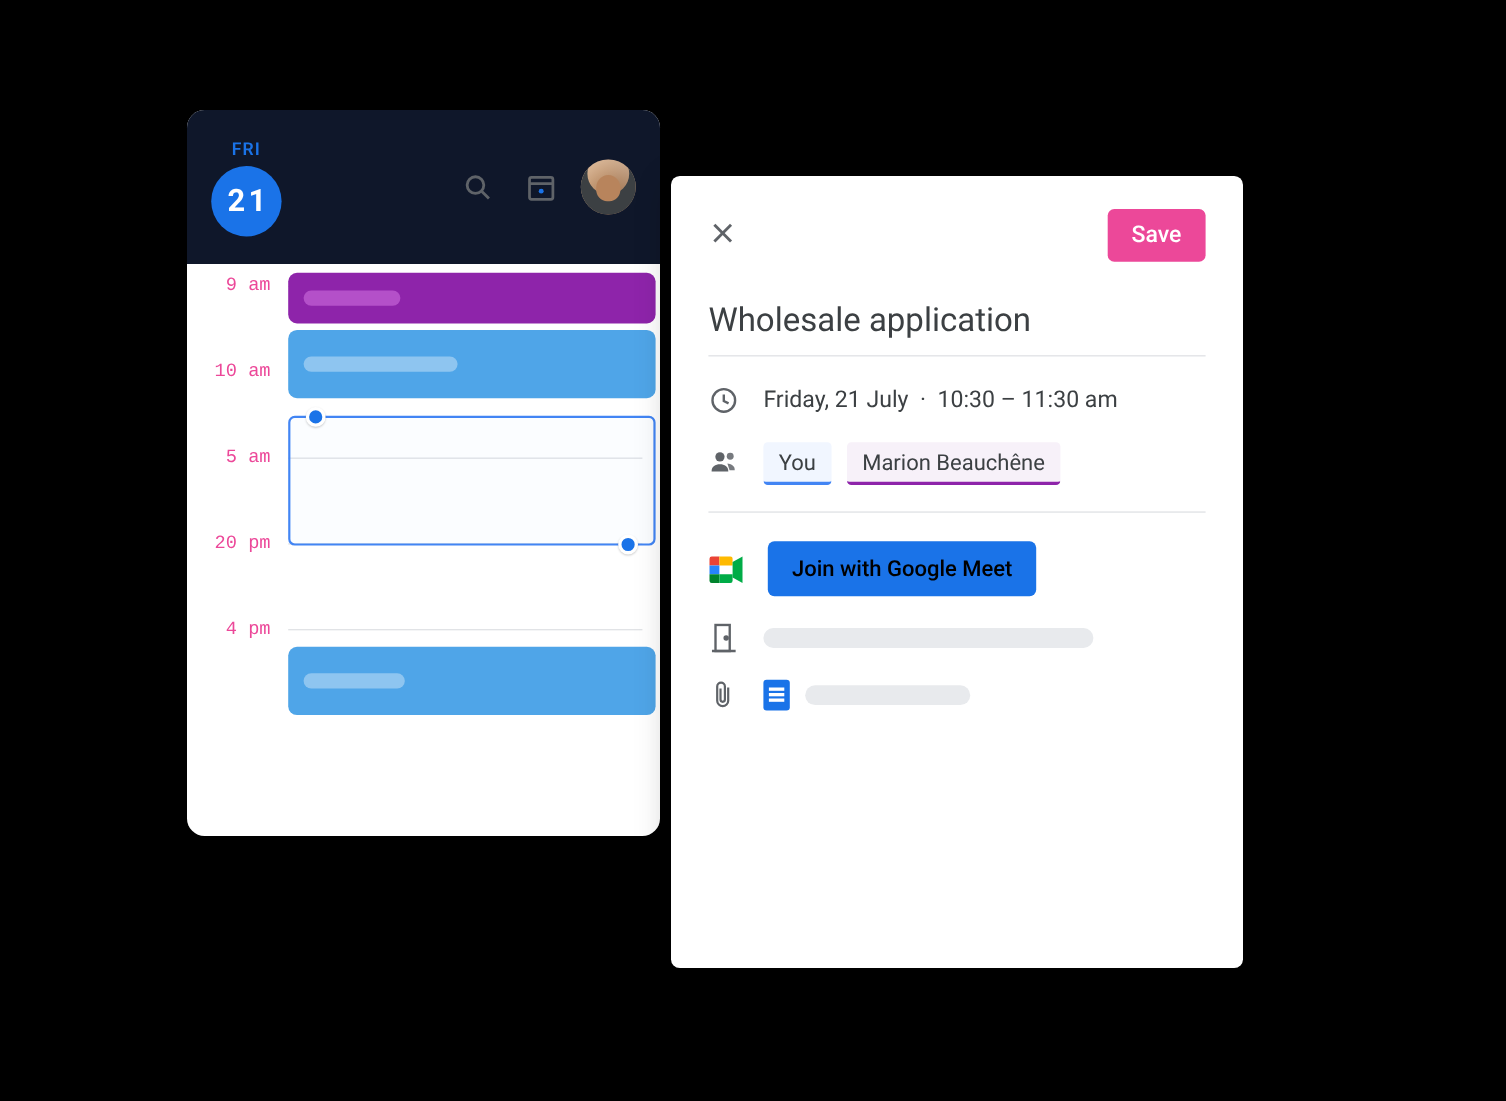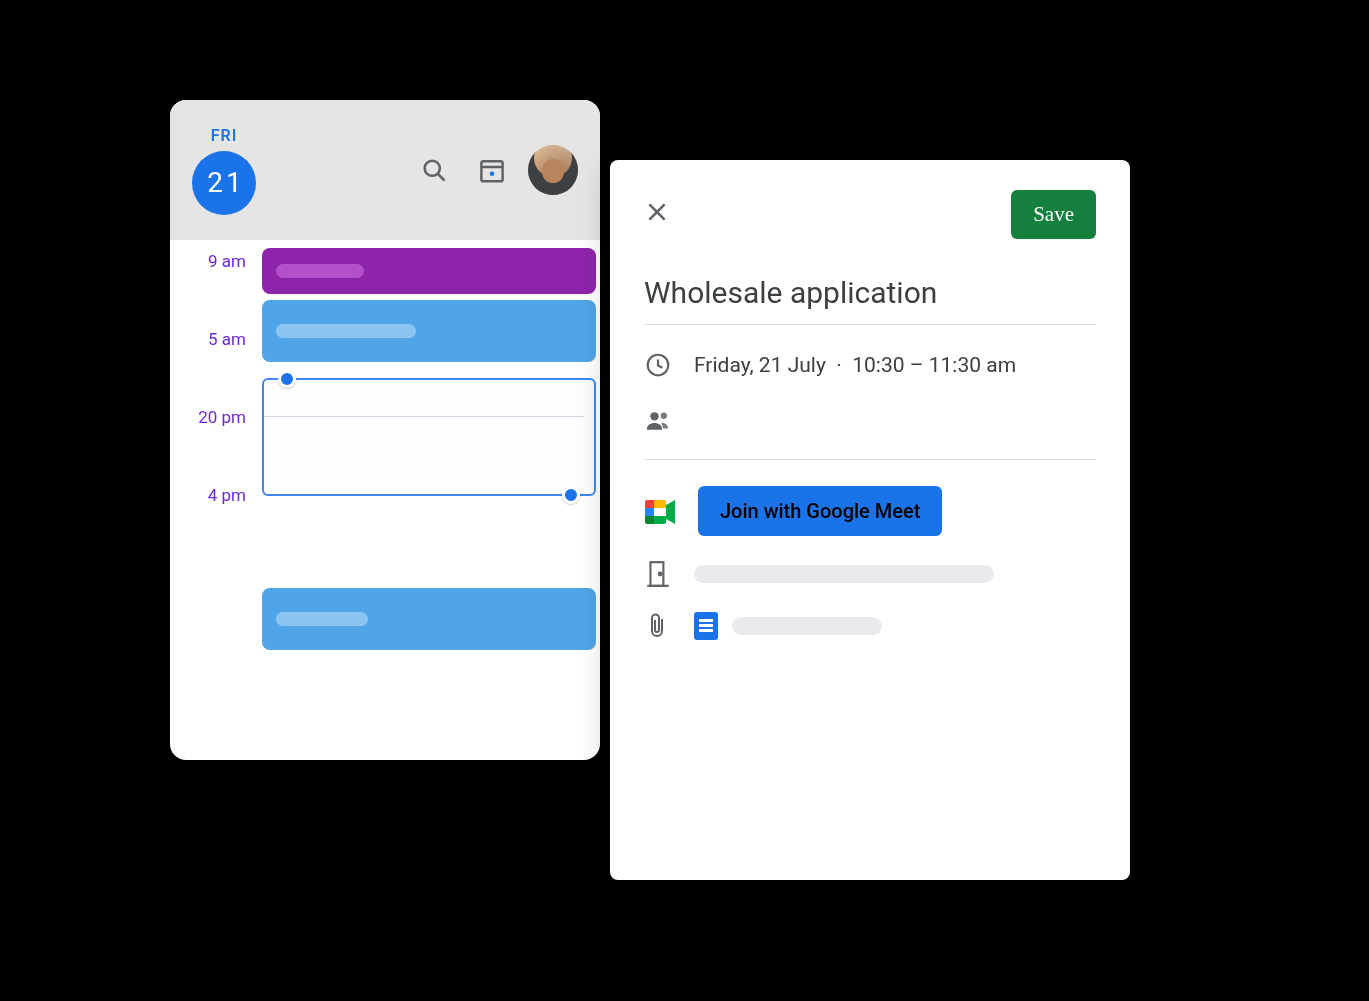--- a/index.html
+++ b/index.html
@@ -24,21 +24,21 @@
       top: 0;
       width: 430px;
       height: 660px;
       background: #fff;
       border-radius: 16px;
       box-shadow: 0 4px 24px rgba(0,0,0,.15);
       overflow: hidden;
     }
     .cal-header {
       height: 140px;
-      background: #e5e5e5;
+      background: #0f172a;
       display: flex;
       align-items: center;
       padding: 0 22px;
       gap: 14px;
     }
     .day-chip {
       display: flex;
       flex-direction: column;
       align-items: center;
     }
@@ -49,21 +49,21 @@
       letter-spacing: 1px;
       margin-bottom: 6px;
     }
     .day-circle {
       width: 64px;
       height: 64px;
       border-radius: 50%;
       background: #1a73e8;
       color: #fff;
       font-size: 28px;
-      font-weight: 400;
+      font-weight: 700;
       letter-spacing: 3px;
       display: flex;
       align-items: center;
       justify-content: center;
       padding-left: 4px;
     }
     .cal-header .spacer { flex: 1; }
     .icon-btn {
       width: 44px;
       height: 44px;
@@ -100,23 +100,24 @@
     .time-row {
       position: relative;
       height: 78px;
     }
     .time-label {
       position: absolute;
       left: 0;
       top: -9px;
       width: 88px;
       text-align: right;
-      color: #6d28d9;
+      color: #ec4899;
       font-size: 17px;
       padding-right: 12px;
+      font-family: Liberation Mono, monospace;
     }
     .hr-line {
       position: absolute;
       left: 92px;
       right: 4px;
       top: 0;
       height: 1px;
       background: #dadce0;
     }
     .event-block {
@@ -173,28 +174,27 @@
       justify-content: space-between;
       margin-bottom: 36px;
     }
     .close-x {
       color: #5f6368;
       font-size: 28px;
       cursor: pointer;
       line-height: 1;
     }
     .save-btn {
-      background: #15803d;
+      background: #ec4899;
       color: #fff;
       border-radius: 6px;
       padding: 12px 22px;
       font-size: 21px;
       font-weight: 500;
       cursor: pointer;
-      font-family: Liberation Serif, serif;
     }
     .event-title {
       font-size: 30px;
       color: #3c4043;
       font-weight: 400;
       padding-bottom: 14px;
       border-bottom: 1px solid #dadce0;
       margin-bottom: 26px;
     }
     .detail-row {
@@ -311,20 +311,24 @@
       </div>
       <div class="avatar"></div>
     </div>
 
     <div class="cal-body">
       <div class="time-row">
         <div class="time-label">9 am</div>
         <div class="hr-line"></div>
       </div>
       <div class="time-row">
+        <div class="time-label">10 am</div>
+        <div class="hr-line"></div>
+      </div>
+      <div class="time-row">
         <div class="time-label">5 am</div>
         <div class="hr-line"></div>
       </div>
       <div class="time-row">
         <div class="time-label">20 pm</div>
         <div class="hr-line"></div>
       </div>
       <div class="time-row">
         <div class="time-label">4 pm</div>
         <div class="hr-line"></div>
@@ -378,20 +382,24 @@
     <div class="detail-row" style="align-items:flex-start;">
       <div class="detail-icon" style="margin-top:4px;">
         <svg width="28" height="28" viewBox="0 0 24 24" fill="currentColor">
             <circle cx="9" cy="8" r="3.6"></circle>
             <path d="M2.5 19c0-3.3 2.9-5.2 6.5-5.2s6.5 1.9 6.5 5.2v.5H2.5z"></path>
             <circle cx="17" cy="7.5" r="2.7" opacity=".85"></circle>
             <path d="M14.8 13.2c2.6.3 5.7 1.6 5.7 4.6v.7h-4" opacity=".85"></path>
           </svg>
       </div>
       <div class="chips-row">
+        <div class="chip-line">
+          <div class="chip you">You</div>
+          <div class="chip marion">Marion Beauchêne</div>
+        </div>
       </div>
     </div>
 
     <div class="divider"></div>
 
     <div class="detail-row">
       <div class="meet-icon">
         <svg width="34" height="28" viewBox="0 0 34 28">
             <path d="M3 2h17a2 2 0 012 2v20a2 2 0 01-2 2H3a2 2 0 01-2-2V4a2 2 0 012-2z" fill="#fff"></path>
             <path d="M1 10V4a2 2 0 012-2h7v8z" fill="#ea4335"></path>

